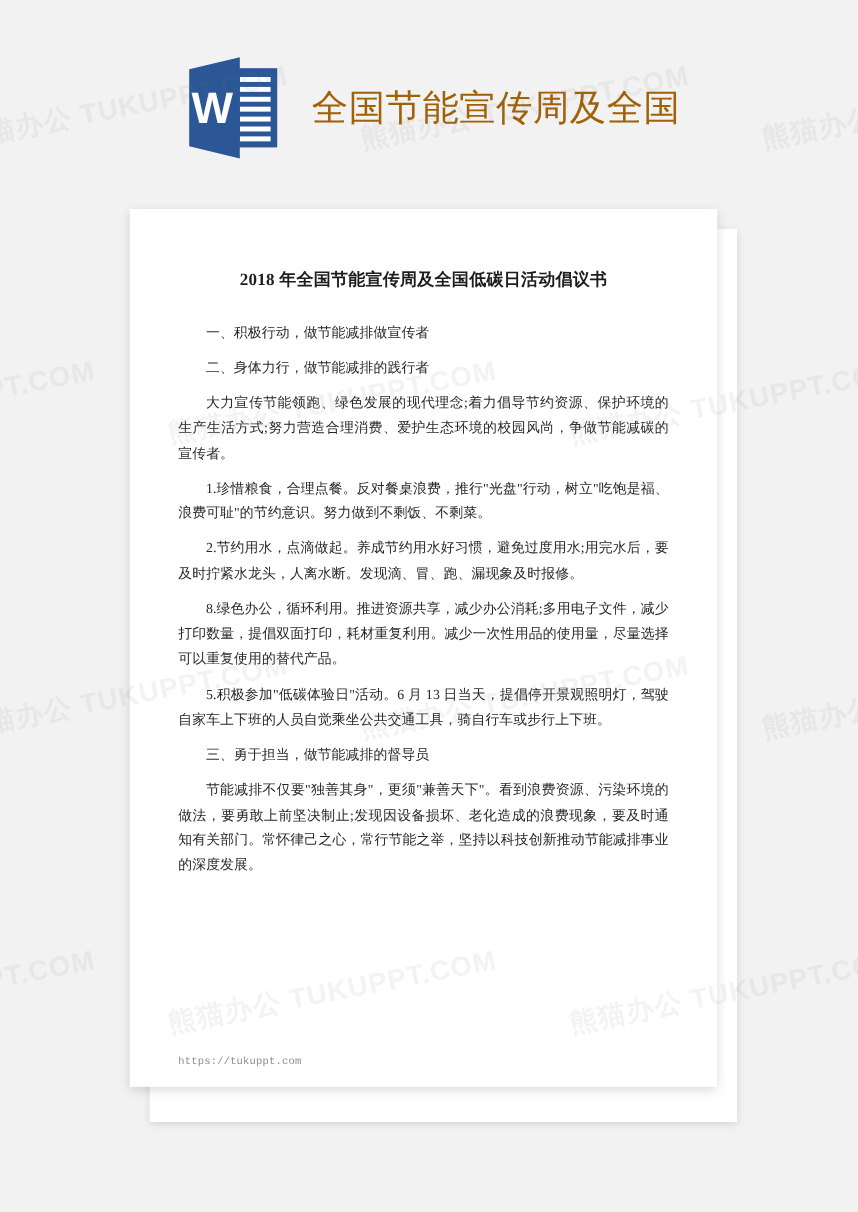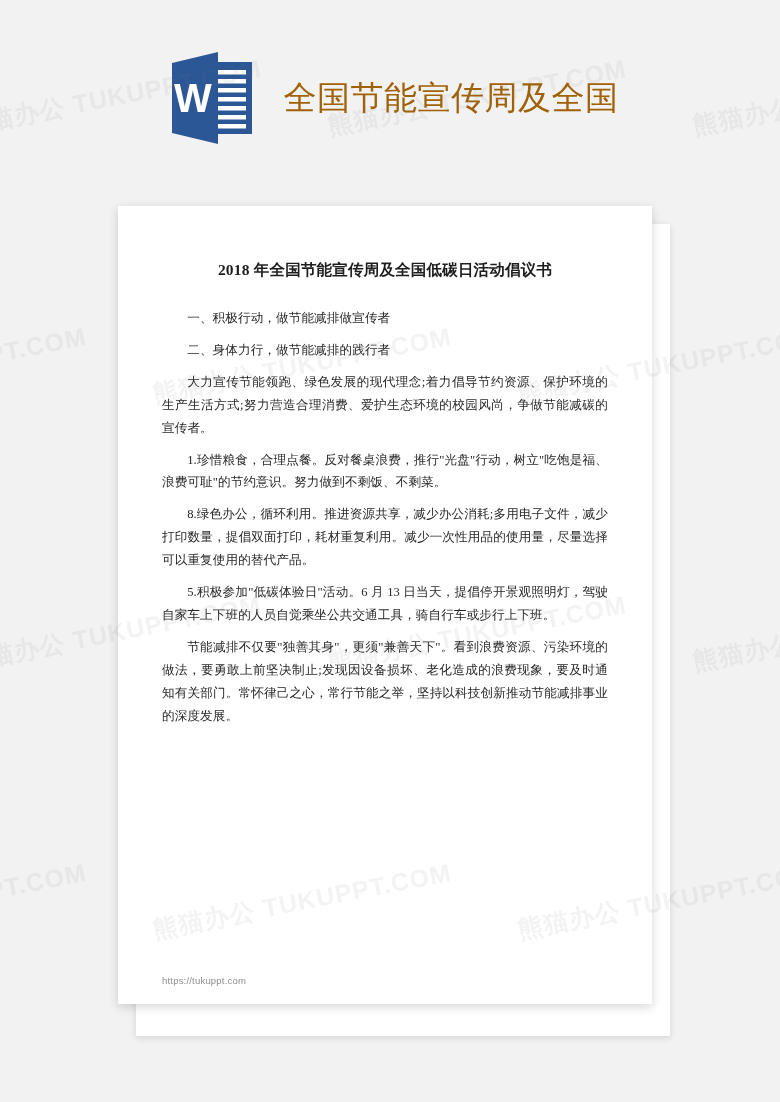--- a/index.html
+++ b/index.html
@@ -69,21 +69,21 @@
     font-weight: 400;
     color: #a16207;
     letter-spacing: 0.5px;
     max-width: 430px;
   }
 
   
   .stack {
     position: absolute;
     left: 118px;
-    top: 206px;
+    top: 190px;
     width: 458px;
     height: 830px;
     z-index: 5;
   }
 
   .sheet {
     position: absolute;
     background: #ffffff;
   }
   
@@ -133,21 +133,21 @@
   }
   .doc-p.salutation {
     text-indent: 2em;
     margin-bottom: 10px;
   }
 
   .doc-footer {
     position: absolute;
     left: 44px;
     bottom: 18px;
-    font-family: Liberation Sans, sans-serif;
+    font-family: Liberation Mono, monospace;
     font-size: 9.5px;
     color: #8d8d8d;
     letter-spacing: 0.2px;
   }
 
   .clip {
     position: relative;
     height: 716px;
     overflow: hidden;
   }
@@ -189,22 +189,24 @@
 
   <div class="sheet sheet-front">
 
     <div class="doc-heading">2018 年全国节能宣传周及全国低碳日活动倡议书</div>
 
     <div class="clip">
       <p class="doc-p sec">一、积极行动，做节能减排做宣传者</p>
       <p class="doc-p sec">二、身体力行，做节能减排的践行者</p>
       <p class="doc-p">大力宣传节能领跑、绿色发展的现代理念;着力倡导节约资源、保护环境的生产生活方式;努力营造合理消费、爱护生态环境的校园风尚，争做节能减碳的宣传者。</p>
       <p class="doc-p">1.珍惜粮食，合理点餐。反对餐桌浪费，推行"光盘"行动，树立"吃饱是福、浪费可耻"的节约意识。努力做到不剩饭、不剩菜。</p>
+      <p class="doc-p">2.节约用水，点滴做起。养成节约用水好习惯，避免过度用水;用完水后，要及时拧紧水龙头，人离水断。发现滴、冒、跑、漏现象及时报修。</p>
       <p class="doc-p">8.绿色办公，循环利用。推进资源共享，减少办公消耗;多用电子文件，减少打印数量，提倡双面打印，耗材重复利用。减少一次性用品的使用量，尽量选择可以重复使用的替代产品。</p>
       <p class="doc-p">5.积极参加"低碳体验日"活动。6 月 13 日当天，提倡停开景观照明灯，驾驶自家车上下班的人员自觉乘坐公共交通工具，骑自行车或步行上下班。</p>
+      <p class="doc-p sec">三、勇于担当，做节能减排的督导员</p>
       <p class="doc-p">节能减排不仅要"独善其身"，更须"兼善天下"。看到浪费资源、污染环境的做法，要勇敢上前坚决制止;发现因设备损坏、老化造成的浪费现象，要及时通知有关部门。常怀律己之心，常行节能之举，坚持以科技创新推动节能减排事业的深度发展。</p>
 
     </div>
 
     <div class="doc-footer">https://tukuppt.com</div>
   </div>
 
 </div>
 
 <div class="wm-layer" id="wm-layer">

